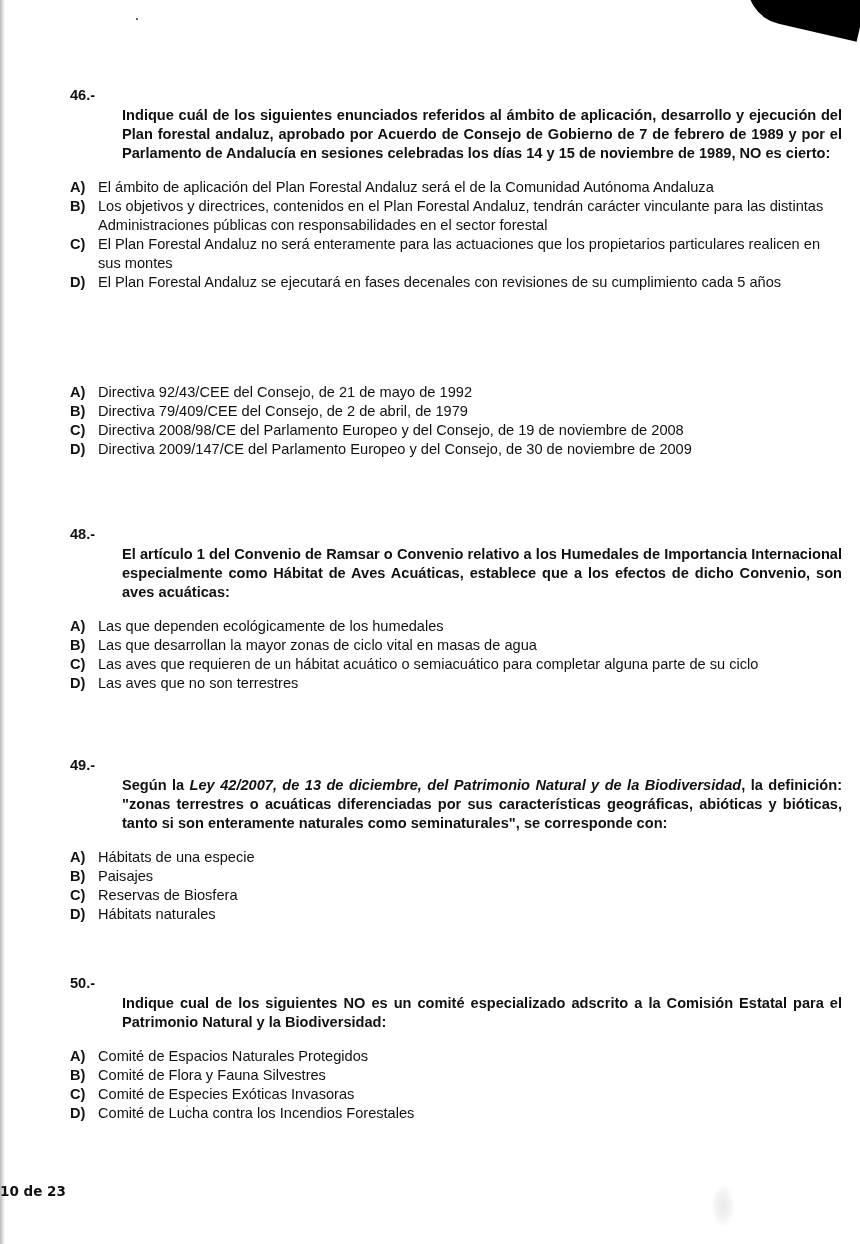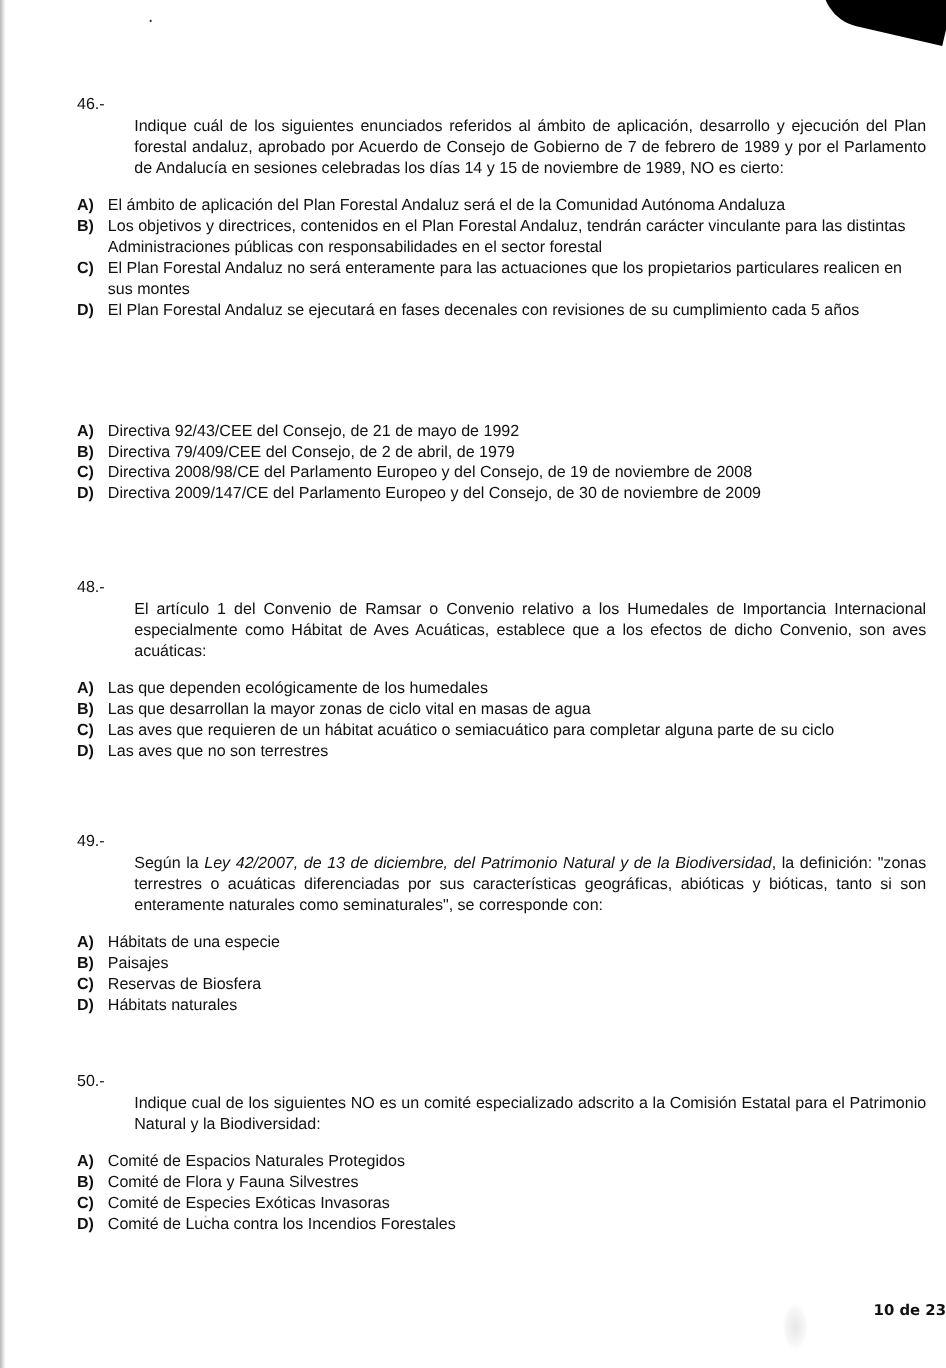--- a/index.html
+++ b/index.html
@@ -14,35 +14,35 @@
   }
   .corner-shadow {
     position: absolute; right: -10px; top: -30px; width: 120px; height: 46px;
     background: #000; transform: rotate(13deg); transform-origin: left top;
     border-radius: 0 0 0 40px;
   }
   .dot { position: absolute; left: 136px; top: 18px; width: 2px; height: 2px; background: #333; border-radius: 50%; }
   .dot2 { position: absolute; left: 186px; top: 1105px; width: 2px; height: 2px; background: #bbb; border-radius: 50%; }
   .page { position: absolute; left: 70px; top: 86px; width: 772px; }
   .question { margin: 0; }
-  .q-head { display: flex; font-weight: normal; font-size: 14.6px; line-height: 19px; justify-content: flex-end; }
+  .q-head { display: flex; font-weight: bold; font-size: 14.6px; line-height: 19px; justify-content: flex-end; }
   .q-num { width: 52px; flex: none; }
   .q-text { flex: 1; text-align: justify; margin-top: 20px; }
   .q-text em { font-style: italic; }
   .options { margin-top: 15px; }
   .option { display: flex; font-size: 14.6px; line-height: 19px; }
   .opt-letter { width: 28px; flex: none; font-weight: bold; }
   .opt-text { flex: 1; }
   #q46 { position: absolute; top: 0; }
   #q47 { position: absolute; top: 280px; }
   #q48 { position: absolute; top: 439px; }
   #q49 { position: absolute; top: 670px; }
   #q50 { position: absolute; top: 888px; }
   .footer {
-    position: absolute; left: 0; right: 0; top: 1183px; text-align: right;
+    position: absolute; left: 0; right: 0; top: 1183px; text-align: left;
     font-family: "DejaVu Sans", sans-serif; font-weight: bold; font-size: 13.5px; color: #111;
   }
   .smudge {
     position: absolute; left: 712px; top: 1186px; width: 22px; height: 40px;
     background: radial-gradient(ellipse at center, #e8e8e8 0%, #f6f6f6 55%, rgba(255,255,255,0) 75%);
   }
 </style>
 </head>
 <body>
 

